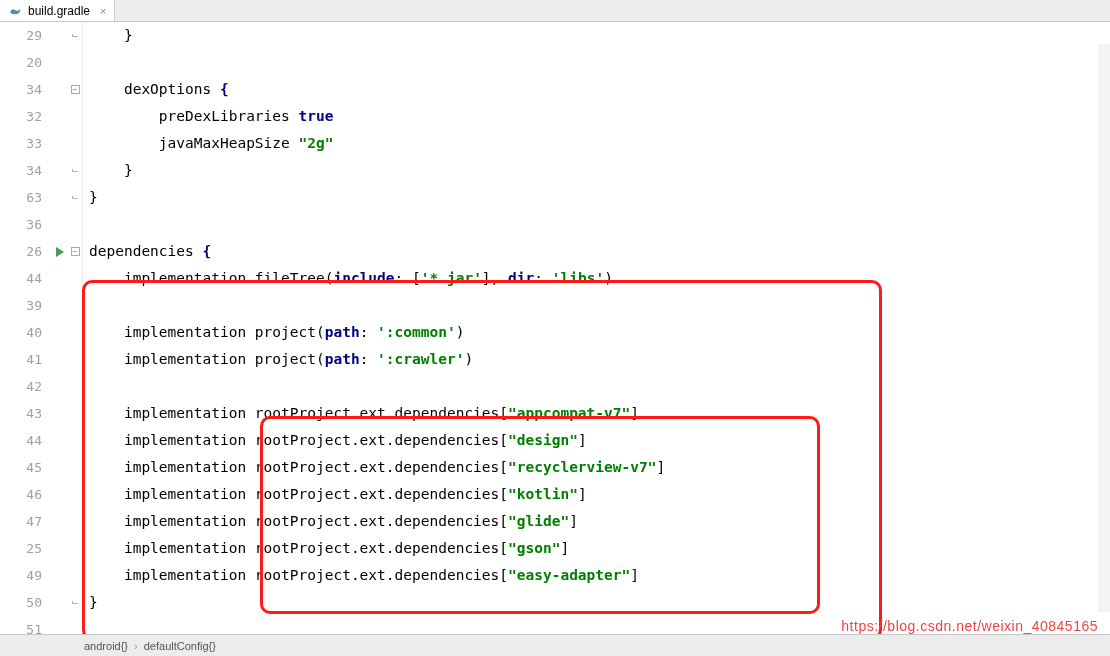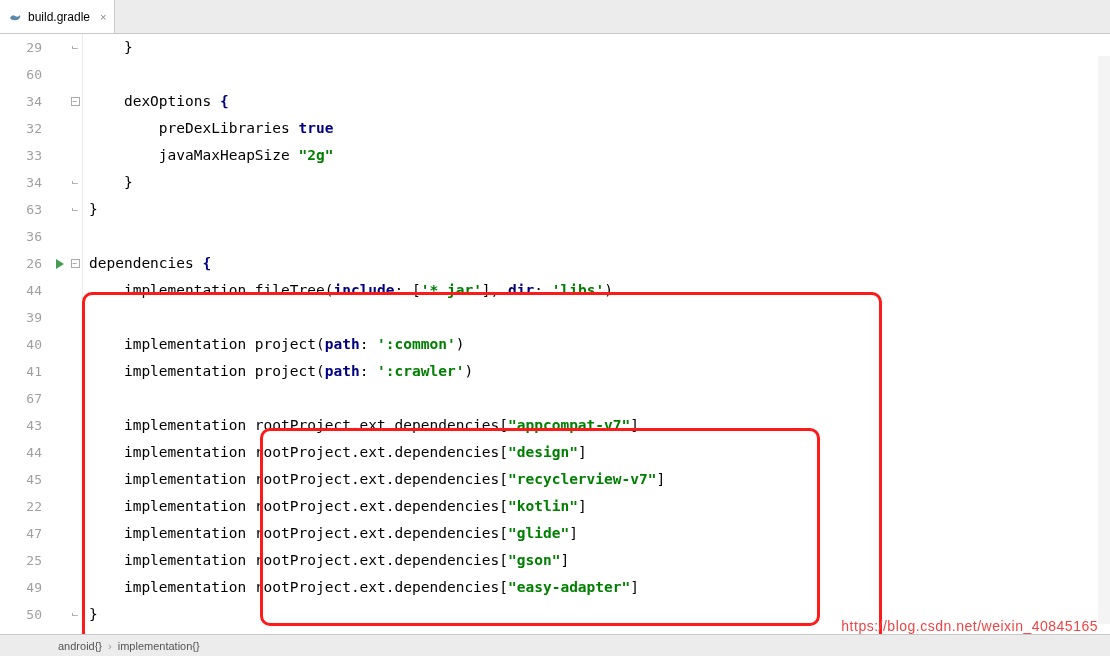--- a/index.html
+++ b/index.html
@@ -7,21 +7,21 @@
     font-family: "Menlo", "Consolas", "DejaVu Sans Mono", monospace;
     font-size: 14px;
     background: #ffffff;
     color: #000000;
     width: 1110px;
     height: 656px;
     overflow: hidden;
     position: relative;
   }
   .tab-bar {
-    height: 34px;
+    height: 22px;
     background: #ececec;
     border-bottom: 1px solid #c9c9c9;
     display: flex;
     align-items: stretch;
   }
   .tab {
     display: flex;
     align-items: center;
     gap: 6px;
     padding: 0 8px;
@@ -115,21 +115,21 @@
     position:absolute;
     bottom:0; left:0; right:0;
     height:22px;
     background:#ececec;
     border-top:1px solid #c9c9c9;
     font-size:11px;
     font-family:Arial,sans-serif;
     color:#555;
     display:flex;
     align-items:center;
-    padding-left:58px;
+    padding-left:84px;
     gap:6px;
   }
   .bc-sep { color:#999; }
   .watermark {
     position:absolute;
     right:12px;
     bottom:22px;
     color:#ef4444;
     font-family:Arial,sans-serif;
     font-size:14px;
@@ -152,37 +152,37 @@
         </svg>
     </span>
     <span>build.gradle</span>
     <span class="tab-close">×</span>
   </div>
 </div>
 
 <div class="editor-area">
   <div class="gutter" id="gutter">
       <div class="gutter-line">29</div>
-      <div class="gutter-line">60</div>
+      <div class="gutter-line">20</div>
       <div class="gutter-line">34</div>
       <div class="gutter-line">32</div>
       <div class="gutter-line">33</div>
       <div class="gutter-line">34</div>
       <div class="gutter-line">63</div>
       <div class="gutter-line">36</div>
       <div class="gutter-line">26</div>
       <div class="gutter-line">44</div>
       <div class="gutter-line">39</div>
       <div class="gutter-line">40</div>
       <div class="gutter-line">41</div>
-      <div class="gutter-line">67</div>
+      <div class="gutter-line">42</div>
       <div class="gutter-line">43</div>
       <div class="gutter-line">44</div>
       <div class="gutter-line">45</div>
-      <div class="gutter-line">22</div>
+      <div class="gutter-line">46</div>
       <div class="gutter-line">47</div>
       <div class="gutter-line">25</div>
       <div class="gutter-line">49</div>
       <div class="gutter-line">50</div>
       <div class="gutter-line">51</div>
     </div>
   <div class="run-col" id="runcol">
       <div class="run-line"></div>
       <div class="run-line"></div>
       <div class="run-line"></div>
@@ -250,16 +250,16 @@
 
   <div class="hl-outer" id="hl1" style="top: 258px; left: 82px; width: 800px; height: 360px;"></div>
   <div class="hl-outer" id="hl2" style="top: 394px; left: 260px; width: 560px; height: 198px;"></div>
 
   <div class="scrollbar-v"></div>
 </div>
 
 <div class="breadcrumb">
   <span>android{}</span>
   <span class="bc-sep">›</span>
-  <span>implementation{}</span>
+  <span>defaultConfig{}</span>
 </div>
 
 <div class="watermark">https://blog.csdn.net/weixin_40845165</div>
 
 </body></html>

